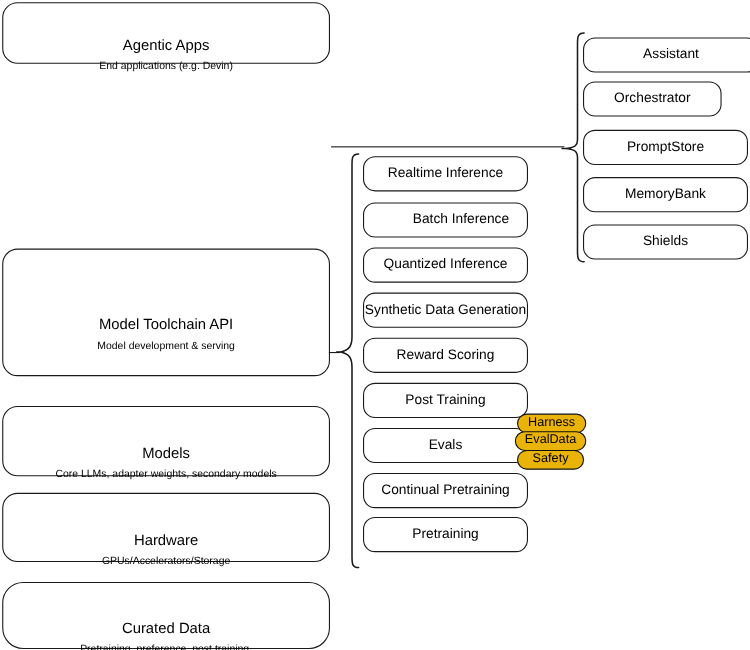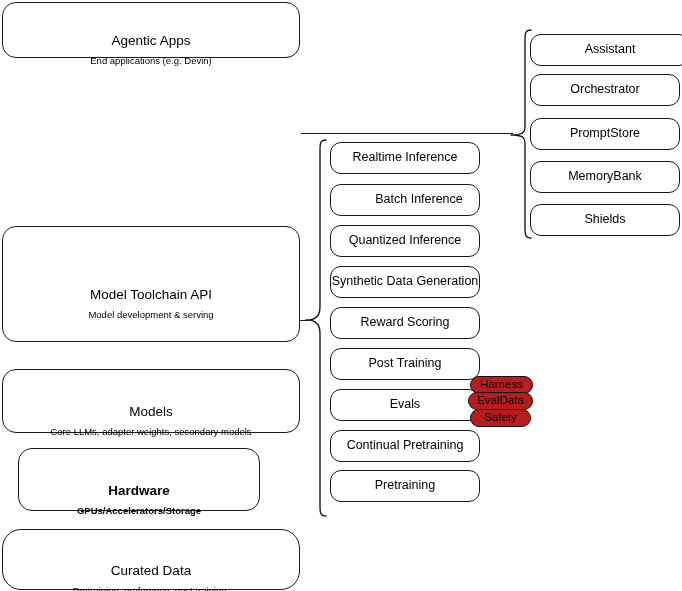--- a/index.html
+++ b/index.html
@@ -53,21 +53,21 @@
     border-radius: 11px;
     border-width: 1.3px;
   }
 
   
   .pill {
     position: absolute;
     box-sizing: border-box;
     border: 1.4px solid #111;
     border-radius: 10px;
-    background: #b91c1c;
+    background: #eab308;
     display: flex;
     align-items: center;
     justify-content: center;
     font-size: 11.5px;
     line-height: 1;
   }
 
   
   .hline {
     position: absolute;
@@ -102,21 +102,21 @@
   <div class="box layer" style="left:2px; top:226px; width:298px; height:116px;">
     <div class="layer-title">Model Toolchain API</div>
     <div class="layer-sub">Model development &amp; serving</div>
   </div>
 
   <div class="box layer" style="left:2px; top:369px; width:298px; height:64px;">
     <div class="layer-title">Models</div>
     <div class="layer-sub">Core LLMs, adapter weights, secondary models</div>
   </div>
 
-  <div class="box layer" style="left:18px; top:448px; width:242px; height:63px;font-weight:bold;">
+  <div class="box layer" style="left:2px; top:448px; width:298px; height:63px;">
     <div class="layer-title">Hardware</div>
     <div class="layer-sub">GPUs/Accelerators/Storage</div>
   </div>
 
   <div class="box layer" style="left:2px; top:529px; width:298px; height:61px;border-radius:19px;">
     <div class="layer-title">Curated Data</div>
     <div class="layer-sub">Pretraining, preference, post training.</div>
   </div>
 
   <div class="hline" style="left:301px; top:133px; width:212px;"></div>
@@ -167,21 +167,21 @@
   </div>
 
   <svg class="brace" style="left:511px; top:28px;" width="22" height="214" viewBox="0 0 22 214">
     <path d="M20 2 C14 2, 14 6, 14 12 L14 99 C14 104, 12 106, 4 107 C12 108, 14 110, 14 115 L14 200 C14 206, 14 210, 20 210"></path>
     <path d="M4 107 L0 107"></path>
   </svg>
 
   <div class="box item" style="left:530px; top:34px; width:160px; height:32px;">
     <span>Assistant</span>
   </div>
-  <div class="box item" style="left:530px; top:74px; width:150px; height:32px;">
+  <div class="box item" style="left:530px; top:74px; width:126px; height:32px;">
     <span>Orchestrator</span>
   </div>
   <div class="box item" style="left:530px; top:118px; width:150px; height:32px;">
     <span>PromptStore</span>
   </div>
   <div class="box item" style="left:530px; top:161px; width:150px; height:32px;">
     <span>MemoryBank</span>
   </div>
   <div class="box item" style="left:530px; top:204px; width:150px; height:32px;">
     <span>Shields</span>

